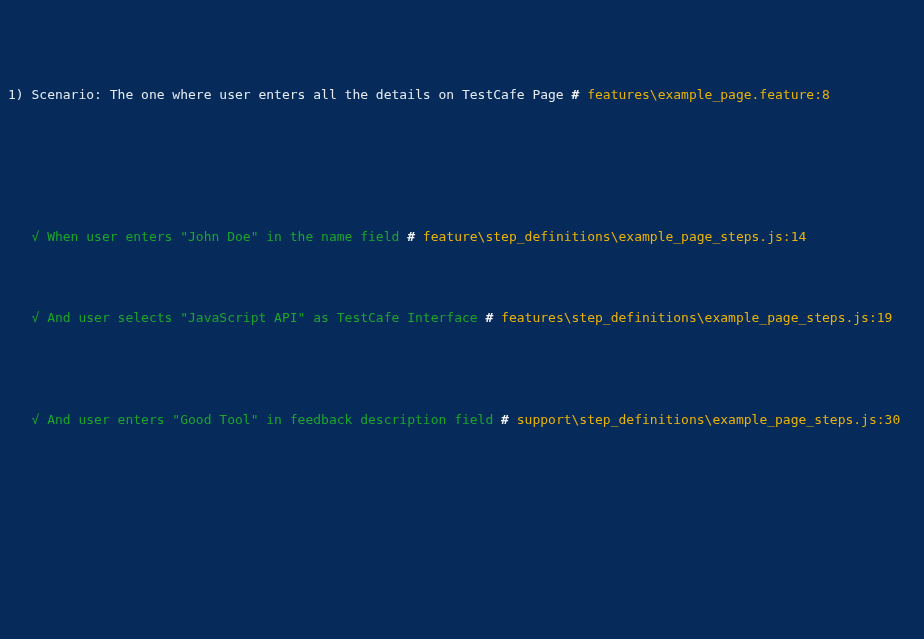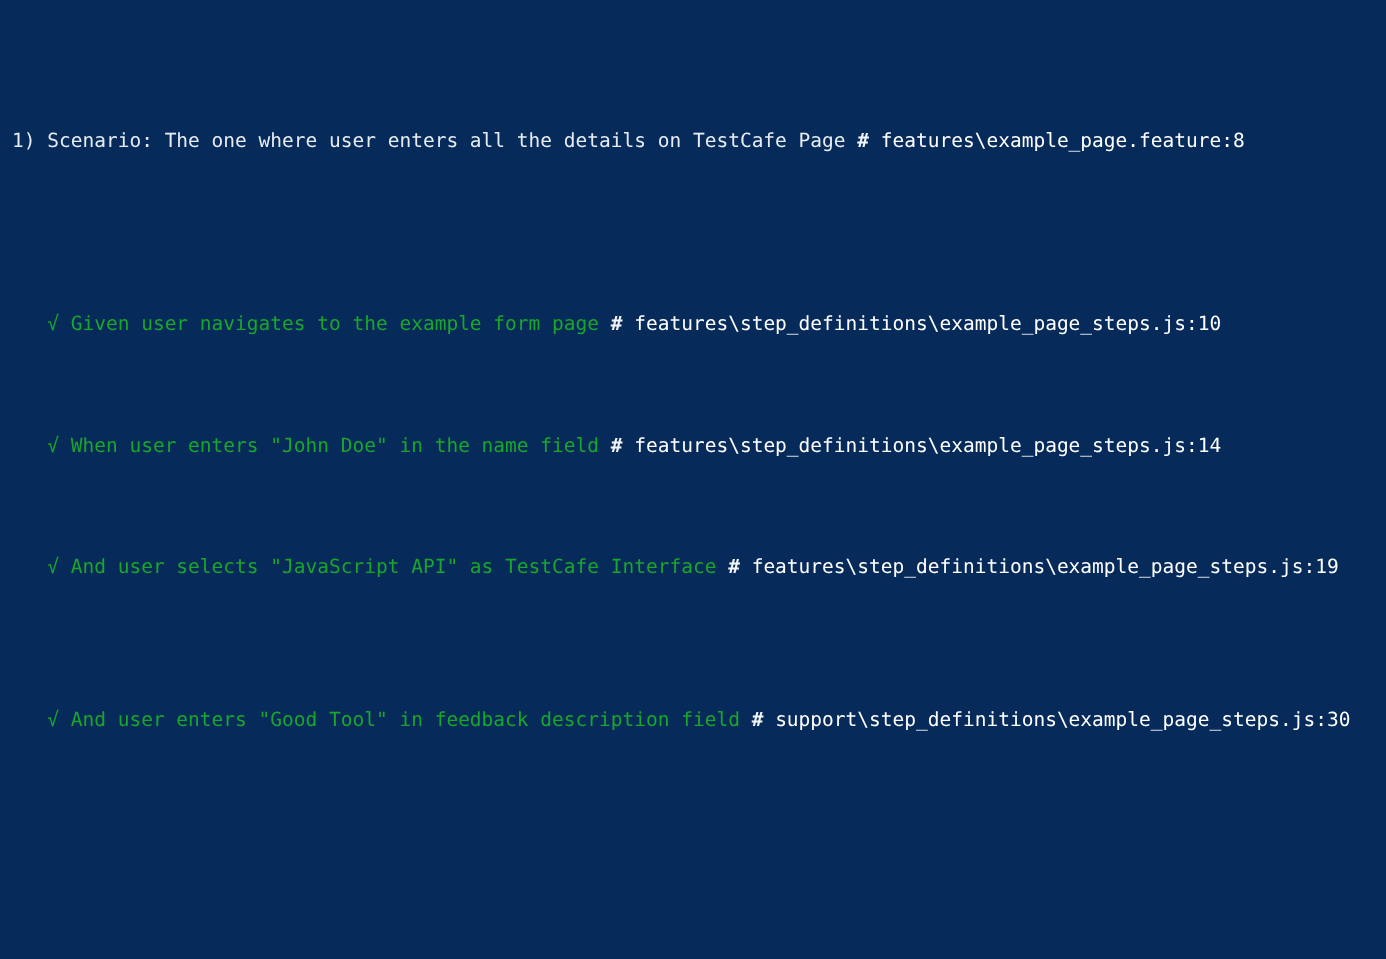--- a/index.html
+++ b/index.html
@@ -27,37 +27,36 @@
     background: #062a5a;
     white-space: pre;
     overflow: hidden;
   }
   .line {
     white-space: pre;
     height: 20.3px;
     padding-left: 8px;
   }
   .white   { color: #e6ecf2; }
-  .gray    { color: #ffffff; }
+  .gray    { color: #eab308; }
   .green   { color: #1aa62b; }
   .hash    { color: #f0f4f8; font-weight: bold; }
 </style>
 </head>
 <body>
 
 <div id="terminal">
 
   
   <div class="line"><span class="white">1)</span><span class="white"> </span><span class="white">Scenario: The one where user enters all the details on TestCafe Page</span><span class="white"> </span><span class="hash">#</span><span class="white"> </span><span class="gray">features\example_page.feature:8</span></div>
 
   
 
-  <div class="line">   <span class="green">√</span> <span class="green">Given user navigates to the example form page</span> <span class="hash">#</span> <span class="gray">features\step_definitions\example_page_steps.js:10</span></div>
 
-  <div class="line">   <span class="green">√</span> <span class="green">When user enters "John Doe" in the name field</span> <span class="hash">#</span> <span class="gray">features\step_definitions\example_page_steps.js:14</span></div>
+  <div class="line">   <span class="green">√</span> <span class="green">When user enters "John Doe" in the name field</span> <span class="hash">#</span> <span class="gray">feature\step_definitions\example_page_steps.js:14</span></div>
 
   <div class="line">   <span class="green">√</span> <span class="green">And user selects "JavaScript API" as TestCafe Interface</span> <span class="hash">#</span> <span class="gray">features\step_definitions\example_page_steps.js:19</span></div>
 
 
   <div class="line">   <span class="green">√</span> <span class="green">And user enters "Good Tool" in feedback description field</span> <span class="hash">#</span> <span class="gray">support\step_definitions\example_page_steps.js:30</span></div>
 
   
 
   
 

